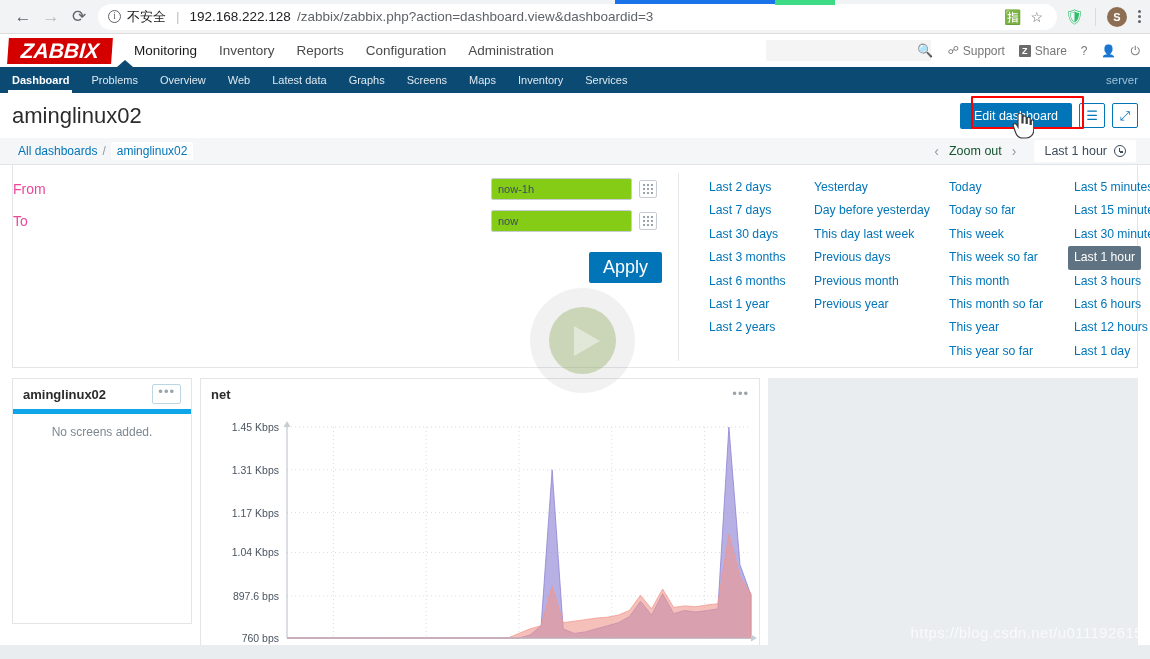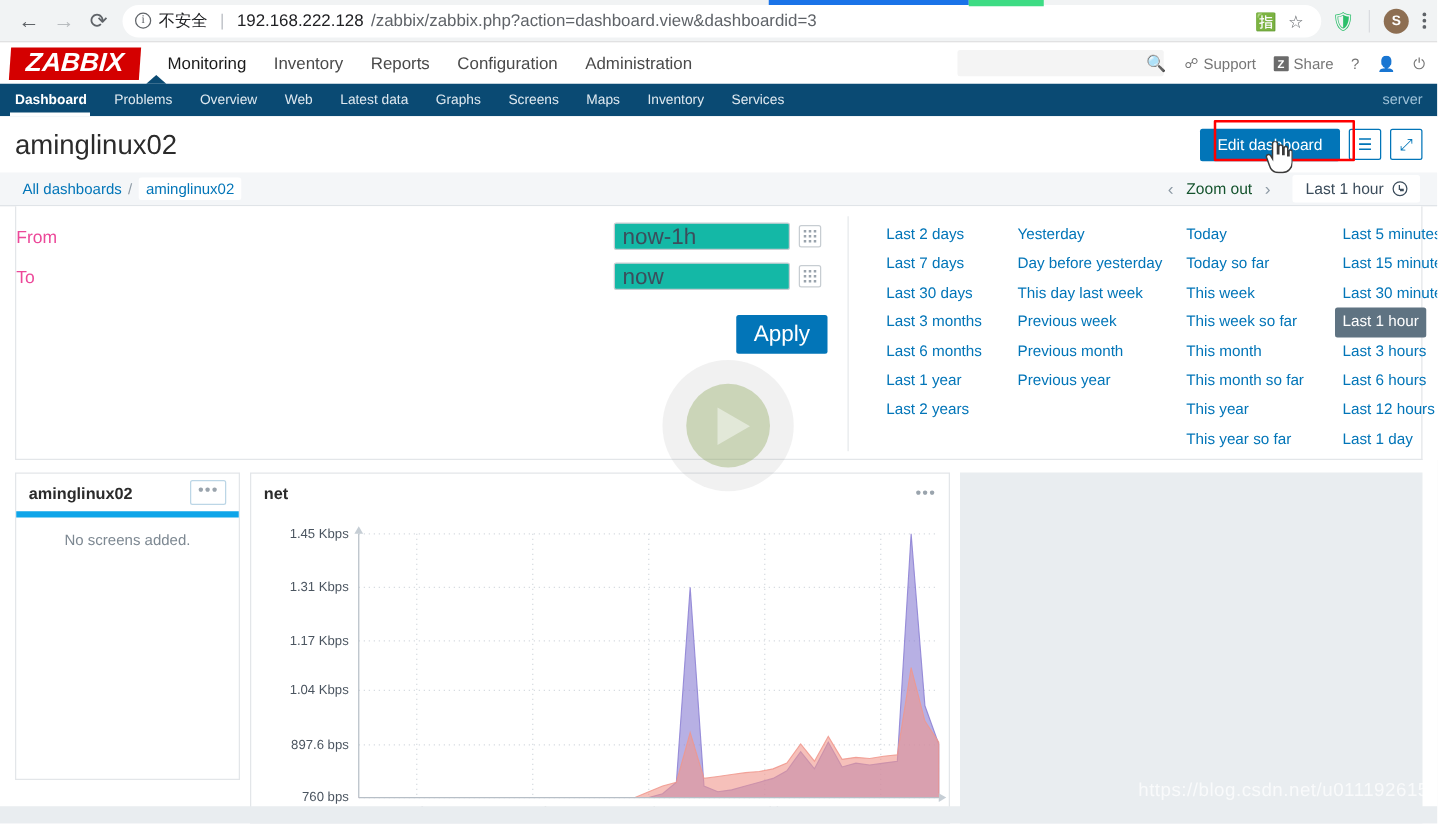--- a/index.html
+++ b/index.html
@@ -194,22 +194,22 @@
     padding-top: 13px;
   }
   .tf-form { display: flex; flex-direction: column; gap: 10px; }
   .tf-row { display: flex; align-items: center; justify-content: flex-start; }
   .tf-label {
     width: 478px; text-align: left; padding-right: 10px;
     font-size: 14px; color: #ec4899;
   }
   .tf-input {
     width: 141px; height: 22px; border: 1px solid #c7cdd2; border-radius: 2px;
-    font-size: 18px; color: #3c4d5c; padding: 0 6px;
-    font-family: "Liberation Sans", sans-serif; background: #14b8a6;
+    font-size: 11px; color: #3c4d5c; padding: 0 6px;
+    font-family: "Liberation Sans", sans-serif; background: #84cc16;
   }
   .cal-btn {
     width: 18px; height: 18px; margin-left: 7px; border: 1px solid #c7cdd2;
     border-radius: 2px; background:#fff; cursor: pointer;
     display:flex; align-items:center; justify-content:center;
   }
   .cal-dots { display:grid; grid-template-columns: repeat(3, 2px); gap:1.6px; }
   .cal-dots i { width:2px; height:2px; background:#9aa4ad; display:block; }
   .apply-row { display: flex; padding-left: 0px; margin-top: 10px; }
   .apply-btn {
@@ -470,21 +470,21 @@
           <div class="tf-item">Last 30 days</div>
           <div class="tf-item">Last 3 months</div>
           <div class="tf-item">Last 6 months</div>
           <div class="tf-item">Last 1 year</div>
           <div class="tf-item">Last 2 years</div>
         </div>
         <div class="tf-col">
           <div class="tf-item">Yesterday</div>
           <div class="tf-item">Day before yesterday</div>
           <div class="tf-item">This day last week</div>
-          <div class="tf-item">Previous week</div>
+          <div class="tf-item">Previous days</div>
           <div class="tf-item">Previous month</div>
           <div class="tf-item">Previous year</div>
         </div>
         <div class="tf-col">
           <div class="tf-item">Today</div>
           <div class="tf-item">Today so far</div>
           <div class="tf-item">This week</div>
           <div class="tf-item">This week so far</div>
           <div class="tf-item">This month</div>
           <div class="tf-item">This month so far</div>

